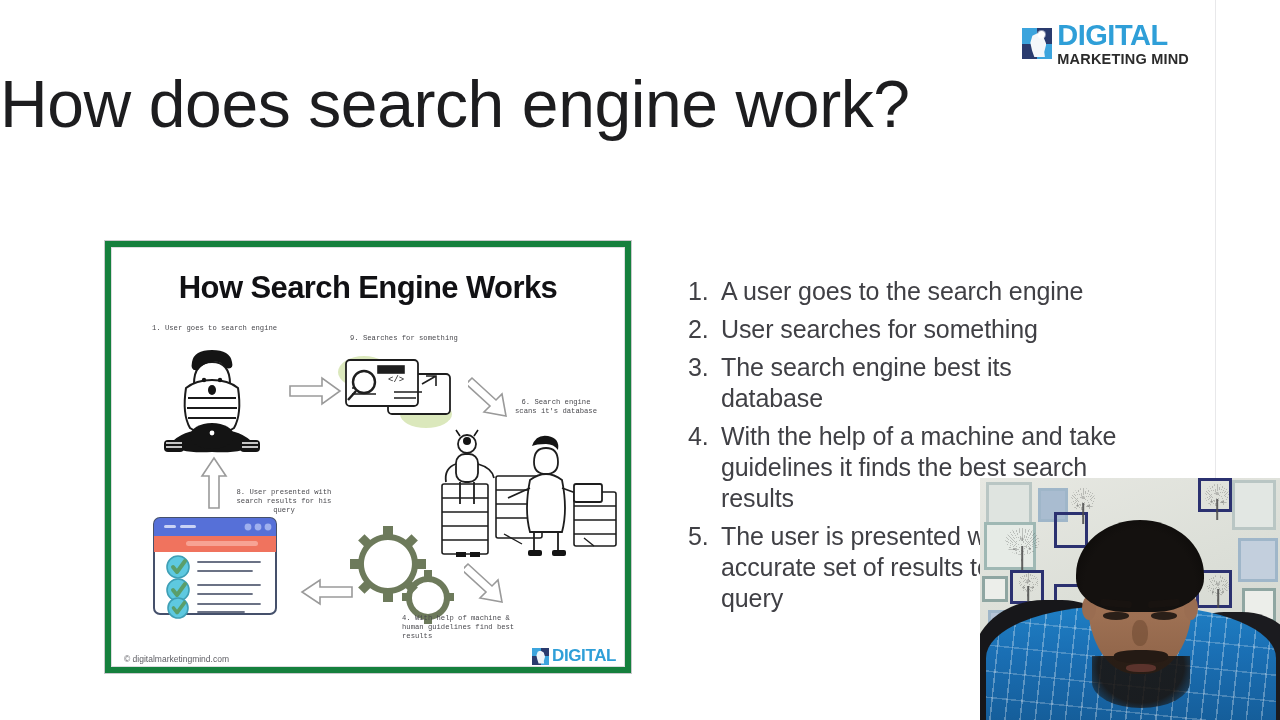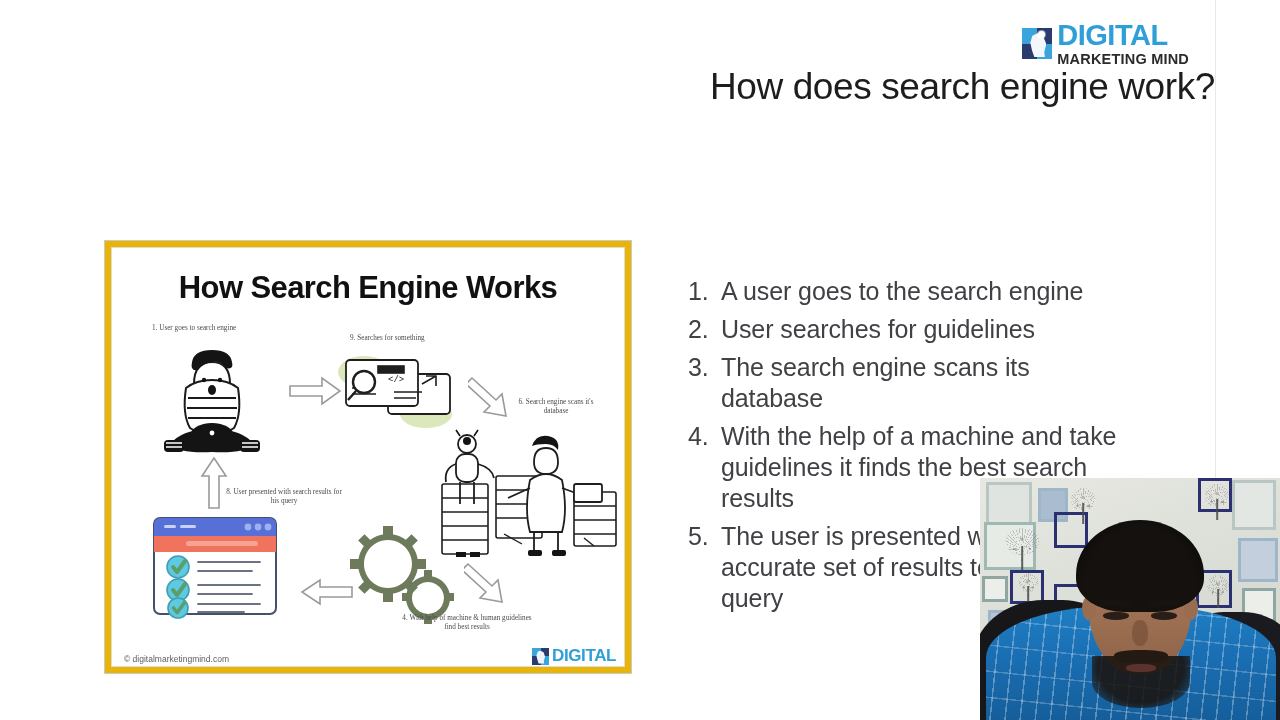--- a/index.html
+++ b/index.html
@@ -71,22 +71,22 @@
     letter-spacing: 0.2px;
     color: #2b2b2b;
     margin-top: 2px;
   }
 
   
   .slide-title {
     position: absolute;
     left: 0; right: 0;
     top: 66px;
-    text-align: right;
-    font-size: 37px;
+    text-align: left;
+    font-size: 66px;
     font-weight: 300;
     color: #1d1d1f;
     letter-spacing: -0.4px;
     white-space: nowrap;
   }
   .slide-subtitle {
     position: absolute;
     left: 0; right: 0;
     top: 160px;
     text-align: center;
@@ -97,21 +97,21 @@
     white-space: nowrap;
   }
 
   
   .info-card {
     position: absolute;
     left: 104px;
     top: 240px;
     width: 528px;
     height: 434px;
-    background: #eab308;
+    background: #15803d;
     border: 1px solid #c9c9cc;
     box-sizing: border-box;
     padding: 6px;
     overflow: hidden;
   }
   .info-inner {
     position: relative;
     width: 100%;
     height: 100%;
     border: 1px solid #dcdcdf;
@@ -127,26 +127,26 @@
     font-size: 31px;
     font-weight: bold;
     color: #111114;
     letter-spacing: -0.6px;
   }
   .ilabel {
     position: absolute;
     font-size: 7.2px;
     color: #4a4a4f;
     line-height: 1.25;
-    font-family: Liberation Serif, serif;
+    font-family: Liberation Mono, monospace;
   }
   .ilab-1 { left: 40px;  top: 76px;  width: 140px; }
   .ilab-2 { left: 238px; top: 86px;  width: 120px; }
   .ilab-3 { left: 398px; top: 150px; width: 92px; text-align: center; }
-  .ilab-4 { left: 290px; top: 366px; width: 130px; text-align: center; }
+  .ilab-4 { left: 290px; top: 366px; width: 130px; }
   .ilab-5 { left: 112px; top: 240px; width: 120px; text-align: center; }
 
   .info-footer {
     position: absolute;
     left: 12px;
     bottom: 2px;
     font-size: 8.5px;
     color: #5d5d63;
     font-family: "Liberation Sans", sans-serif;
   }
@@ -492,25 +492,25 @@
       </div>
     </div>
 
     <div class="list-col">
       <div class="list-item">
         <span class="li-num">1.</span>
         <span class="li-text">A user goes to the search engine</span>
       </div>
       <div class="list-item">
         <span class="li-num">2.</span>
-        <span class="li-text">User searches for guidelines</span>
+        <span class="li-text">User searches for something</span>
       </div>
       <div class="list-item">
         <span class="li-num">3.</span>
-        <span class="li-text">The search engine scans its database</span>
+        <span class="li-text">The search engine best its database</span>
       </div>
       <div class="list-item">
         <span class="li-num">4.</span>
         <span class="li-text">With the help of a machine and take guidelines it finds the best search results</span>
       </div>
       <div class="list-item">
         <span class="li-num">5.</span>
         <span class="li-text">The user is presented with the most accurate set of results to the search query</span>
       </div>
     </div>

